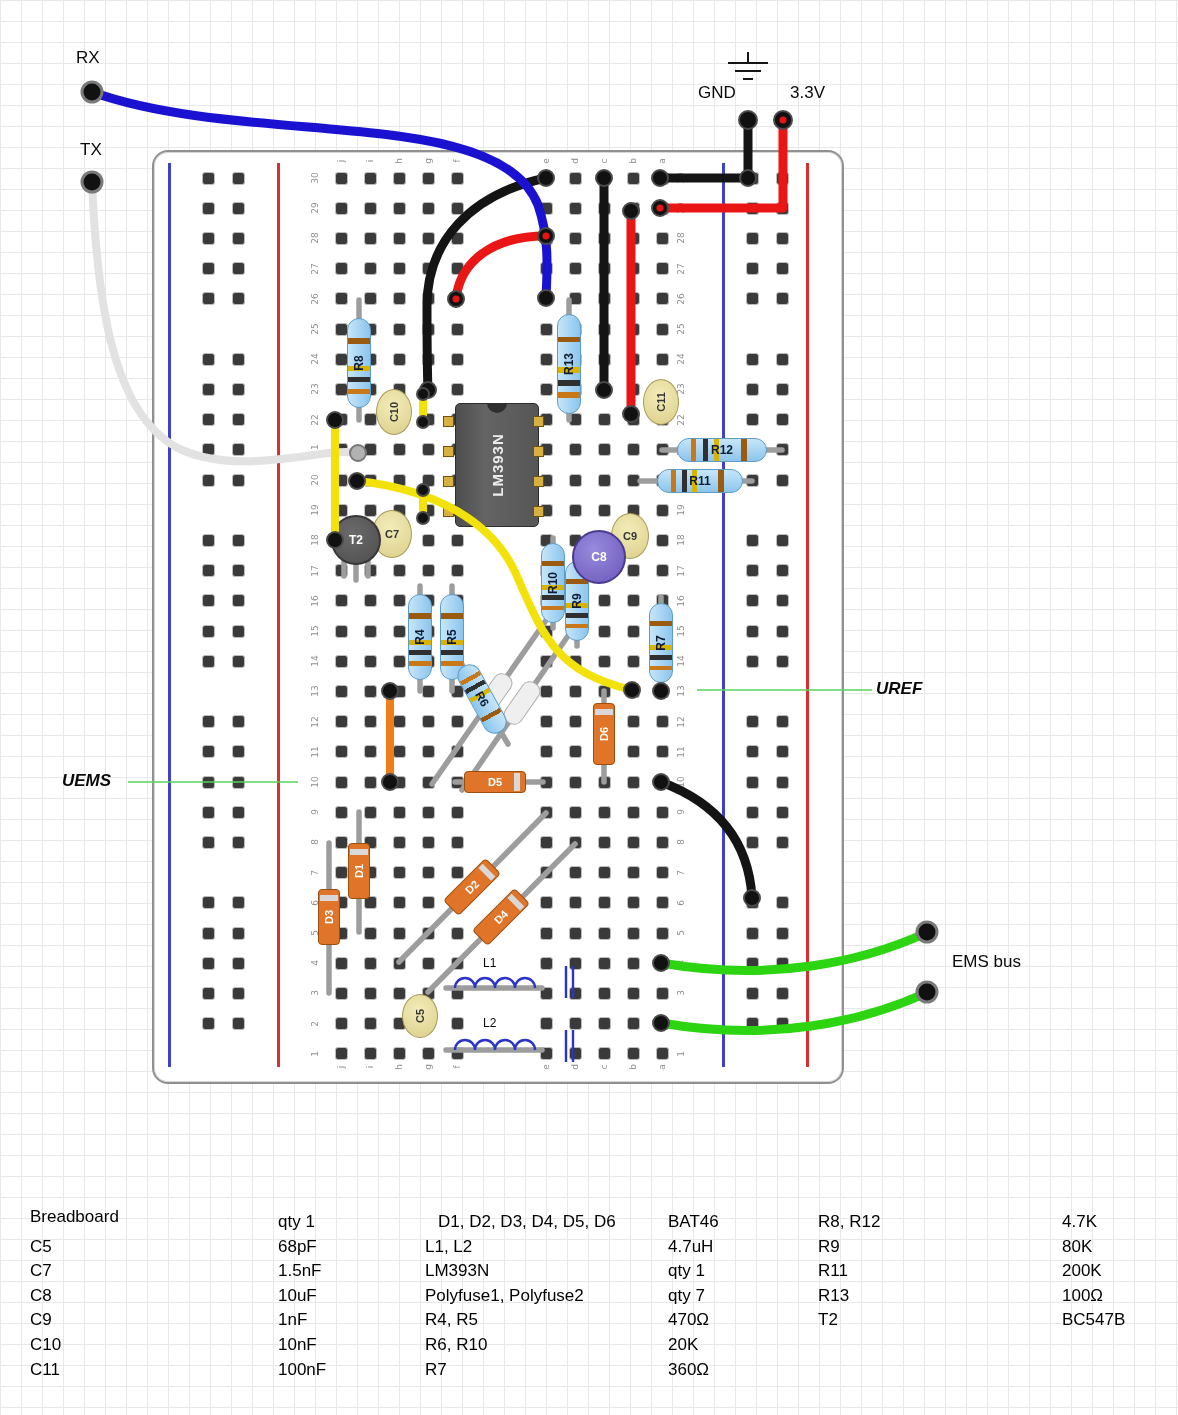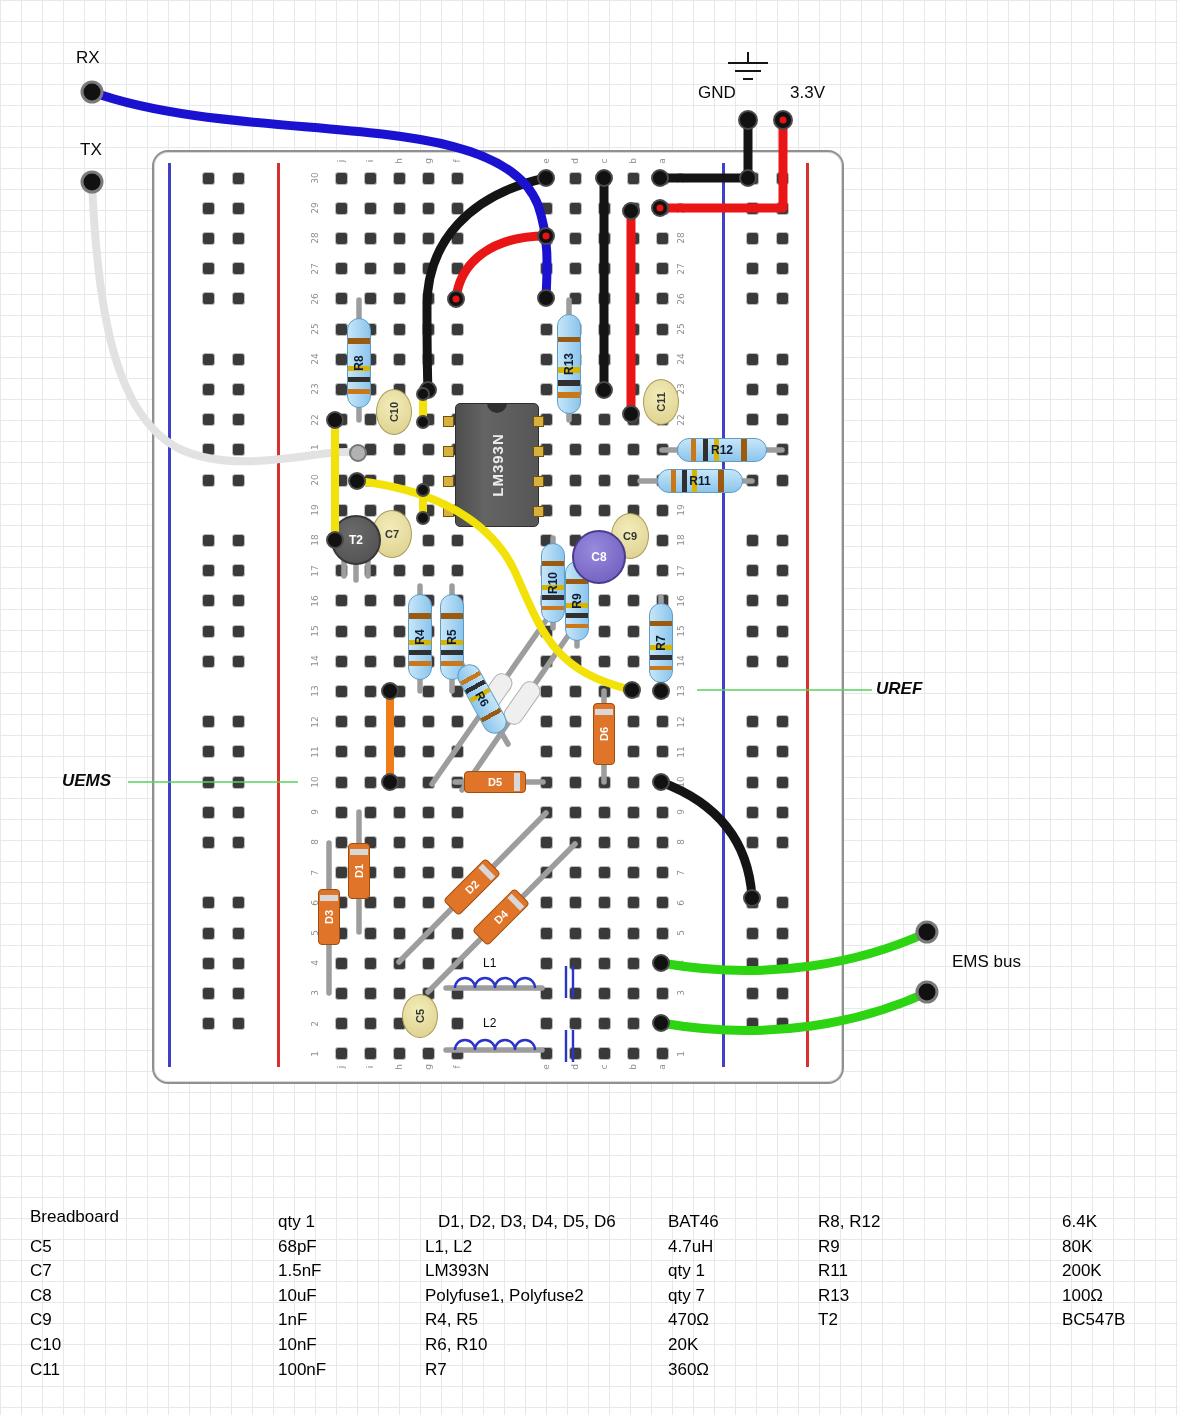--- a/index.html
+++ b/index.html
@@ -748,21 +748,21 @@
         <div class="bomtxt" style="left: 668px; top: 1261.2px;">qty 1</div>
         <div class="bomtxt" style="left: 425px; top: 1285.8px;">Polyfuse1, Polyfuse2</div>
         <div class="bomtxt" style="left: 668px; top: 1285.8px;">qty 7</div>
         <div class="bomtxt" style="left: 425px; top: 1310.4px;">R4, R5</div>
         <div class="bomtxt" style="left: 668px; top: 1310.4px;">470Ω</div>
         <div class="bomtxt" style="left: 425px; top: 1335px;">R6, R10</div>
         <div class="bomtxt" style="left: 668px; top: 1335px;">20K</div>
         <div class="bomtxt" style="left: 425px; top: 1359.6px;">R7</div>
         <div class="bomtxt" style="left: 668px; top: 1359.6px;">360Ω</div>
         <div class="bomtxt" style="left: 818px; top: 1212px;">R8, R12</div>
-        <div class="bomtxt" style="left: 1062px; top: 1212px;">6.4K</div>
+        <div class="bomtxt" style="left: 1062px; top: 1212px;">4.7K</div>
         <div class="bomtxt" style="left: 818px; top: 1236.6px;">R9</div>
         <div class="bomtxt" style="left: 1062px; top: 1236.6px;">80K</div>
         <div class="bomtxt" style="left: 818px; top: 1261.2px;">R11</div>
         <div class="bomtxt" style="left: 1062px; top: 1261.2px;">200K</div>
         <div class="bomtxt" style="left: 818px; top: 1285.8px;">R13</div>
         <div class="bomtxt" style="left: 1062px; top: 1285.8px;">100Ω</div>
         <div class="bomtxt" style="left: 818px; top: 1310.4px;">T2</div>
         <div class="bomtxt" style="left: 1062px; top: 1310.4px;">BC547B</div>
       </div>
   </div>

